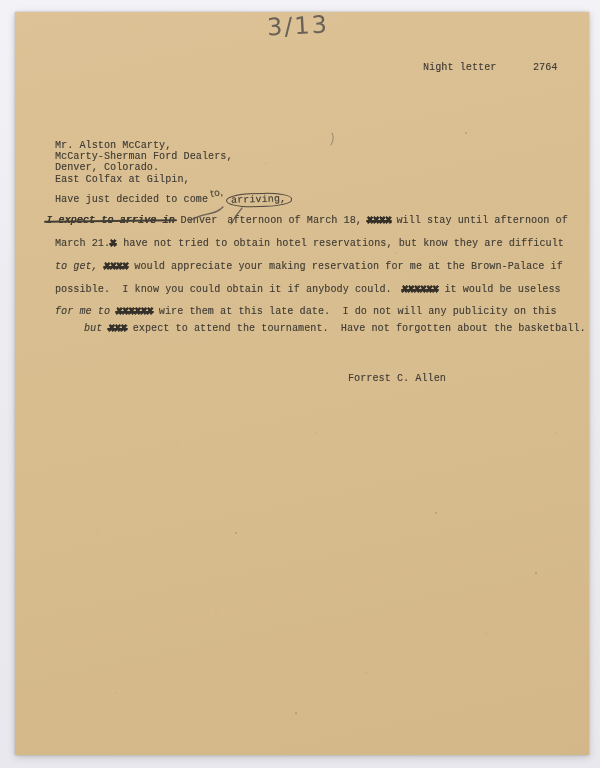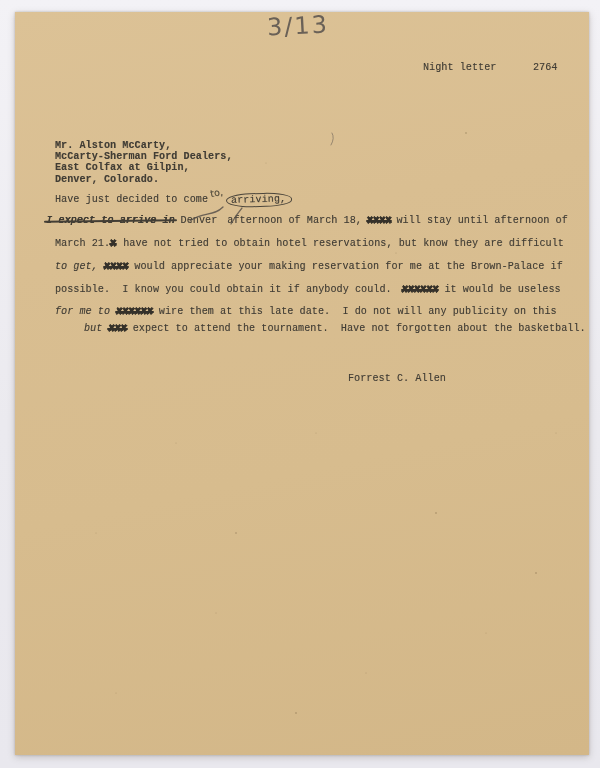--- a/index.html
+++ b/index.html
@@ -6,21 +6,21 @@
   .stage{position:relative;width:600px;height:768px;overflow:hidden;
          background:linear-gradient(180deg,#f3f2f6 0%,#ebeaef 55%,#e9e8ee 100%);
          font-family:"Liberation Mono","DejaVu Sans Mono",monospace;}
   .paper{position:absolute;left:15px;top:12px;width:574px;height:743px;
          background:linear-gradient(168deg,#dcc296 0%,#d9be91 30%,#d7bc8e 60%,#d3b788 100%);
          box-shadow:0 0 2px rgba(60,50,40,.25),0 2px 7px rgba(90,80,70,.28);}
   .t{position:absolute;font-size:10px;letter-spacing:.12px;color:#413d35;white-space:pre;
      text-shadow:.3px .3px 0 rgba(65,61,53,.38);}
   .seg{display:inline-block;white-space:pre;}
   .addr .t{position:static;display:block;line-height:11.2px;}
-  .addr{position:absolute;left:40px;top:128px;font-weight:bold;}
+  .addr{position:absolute;left:40px;top:128px;}
   .hand{font-family:"DejaVu Sans",sans-serif;color:#6a6157;}
   .date{position:absolute;left:252px;top:0px;font-size:24px;letter-spacing:2px;
         transform:rotate(-3deg);font-weight:400;}
   .sup{display:inline-block;font-size:9.5px;color:#57503f;margin:0 3px 0 2px;
        transform:translateY(-6px) rotate(-9deg);}
   .circled{display:inline-block;border:1.3px solid #4c463c;
            border-radius:46% 54% 50% 50% / 62% 58% 55% 64%;
            padding:0 5px 1px 4px;transform:rotate(-1.5deg);}
   .struck{position:relative;text-shadow:.6px 0 0 #3b372f,.3px .3px 0 #3b372f;}
   .struck::after{content:"";position:absolute;left:-2px;right:-2px;top:45%;height:2.4px;
@@ -53,22 +53,22 @@
     <div class="specks"></div>
 
     <div class="hand date">3/13</div>
 
     <div class="t" style="left:360px;top:50px;margin-left:48px;">Night letter</div>
     <div class="t" style="left:498px;top:50px;margin-left:20px;">2764</div>
 
     <div class="addr">
         <div class="t">Mr. Alston McCarty,</div>
         <div class="t">McCarty-Sherman Ford Dealers,</div>
+        <div class="t">Denver, Colorado.</div>
         <div class="t">East Colfax at Gilpin,</div>
-        <div class="t">Denver, Colorado.</div>
       </div>
 
     <div class="t" style="left:40px;top:181px;"><span class="seg">Have just decided to come</span><span class="seg hand sup">to,</span><span class="seg circled">arriving,</span></div>
 
     <div class="t" style="left:31px;top:203px;"><span class="seg struck mr6">I expect to arrive in</span><span class="seg mr10">Denver</span><span class="seg mr5">afternoon of March 18,</span><span class="seg blot mr5">xxxx</span><span class="seg">will stay until afternoon of</span></div>
 
     <div class="t" style="left:40px;top:226px;"><span class="seg mr12">March 21.</span><span class="seg blot mr7">x</span><span class="seg">have not tried to obtain hotel reservations, but know they are difficult</span></div>
 
     <div class="t" style="left:40px;top:249px;"><span class="seg mr6">to get,</span><span class="seg blot mr6">xxxx</span><span class="seg">would appreciate your making reservation for me at the Brown-Palace if</span></div>
 

